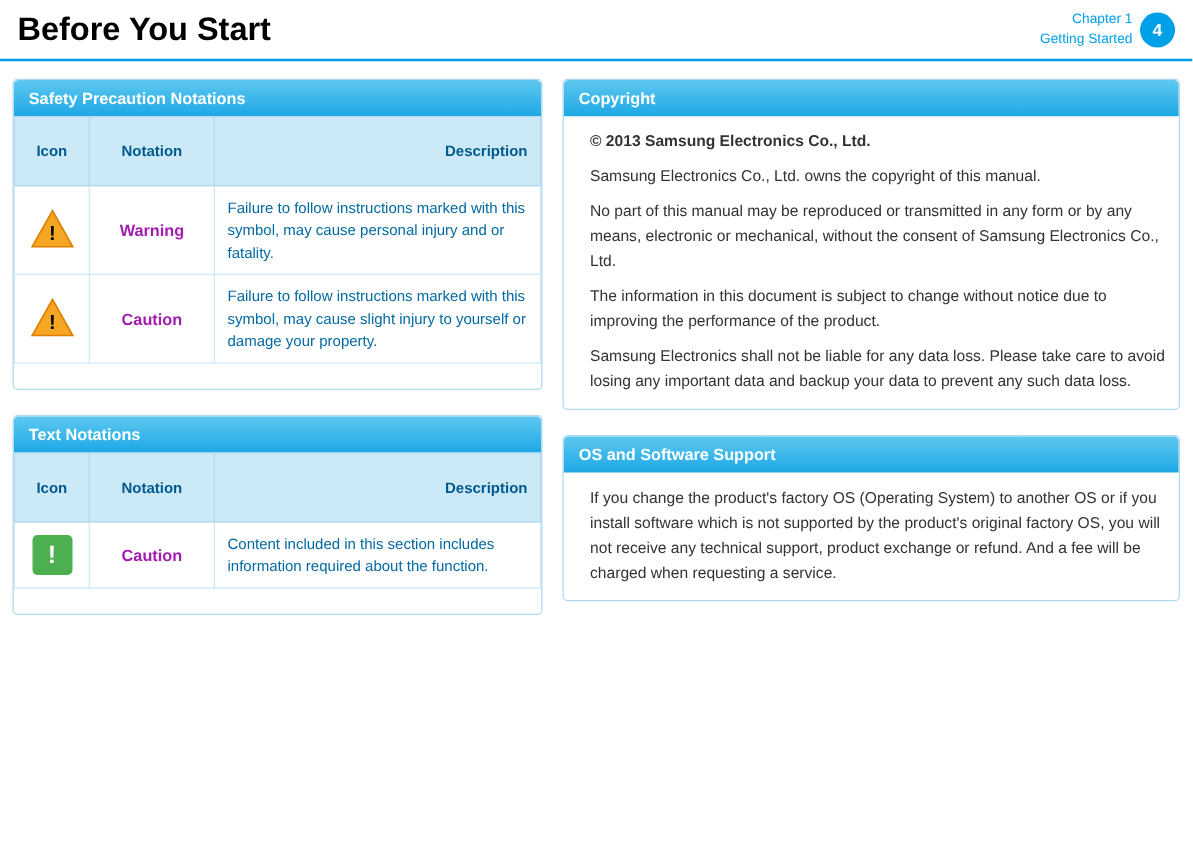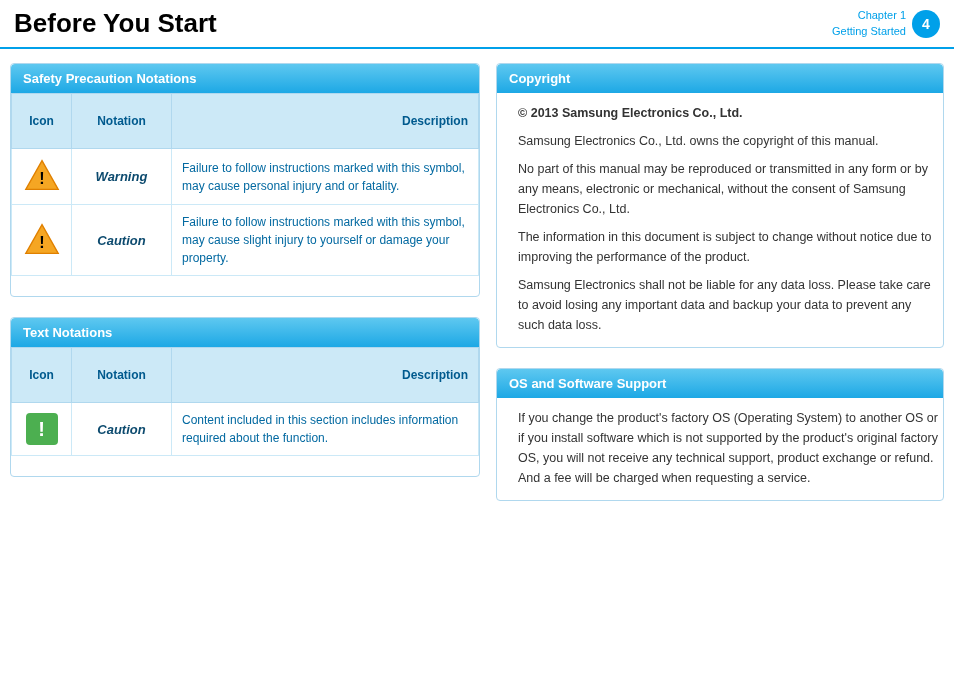--- a/index.html
+++ b/index.html
@@ -49,21 +49,21 @@
       justify-content: center;
     }
 
     
     .main-content {
       display: flex;
       padding: 14px 10px;
       gap: 16px;
     }
     .left-col {
-      width: 470px;
+      width: 424px;
       flex-shrink: 0;
     }
     .right-col {
       flex: 1;
     }
 
     
     .section-header {
       background: linear-gradient(to bottom, #5ec8f0, #1da8e5);
       color: #fff;
@@ -102,23 +102,22 @@
       vertical-align: middle;
       border: 1px solid #cce9f7;
     }
     .notation-table tbody td.icon-cell {
       text-align: center;
       width: 60px;
     }
     .notation-table tbody td.notation-cell {
       text-align: center;
       width: 100px;
-      color: #0c4a6e;
-      font-weight: bold;
-      font-style: italic;
+      color: #a21caf;
+      font-weight: bold;
     }
     .notation-table tbody td.desc-cell {
       font-size: 12px;
       color: #0369a1;
       line-height: 1.5;
     }
 
     
     .warning-triangle {
       width: 36px;

